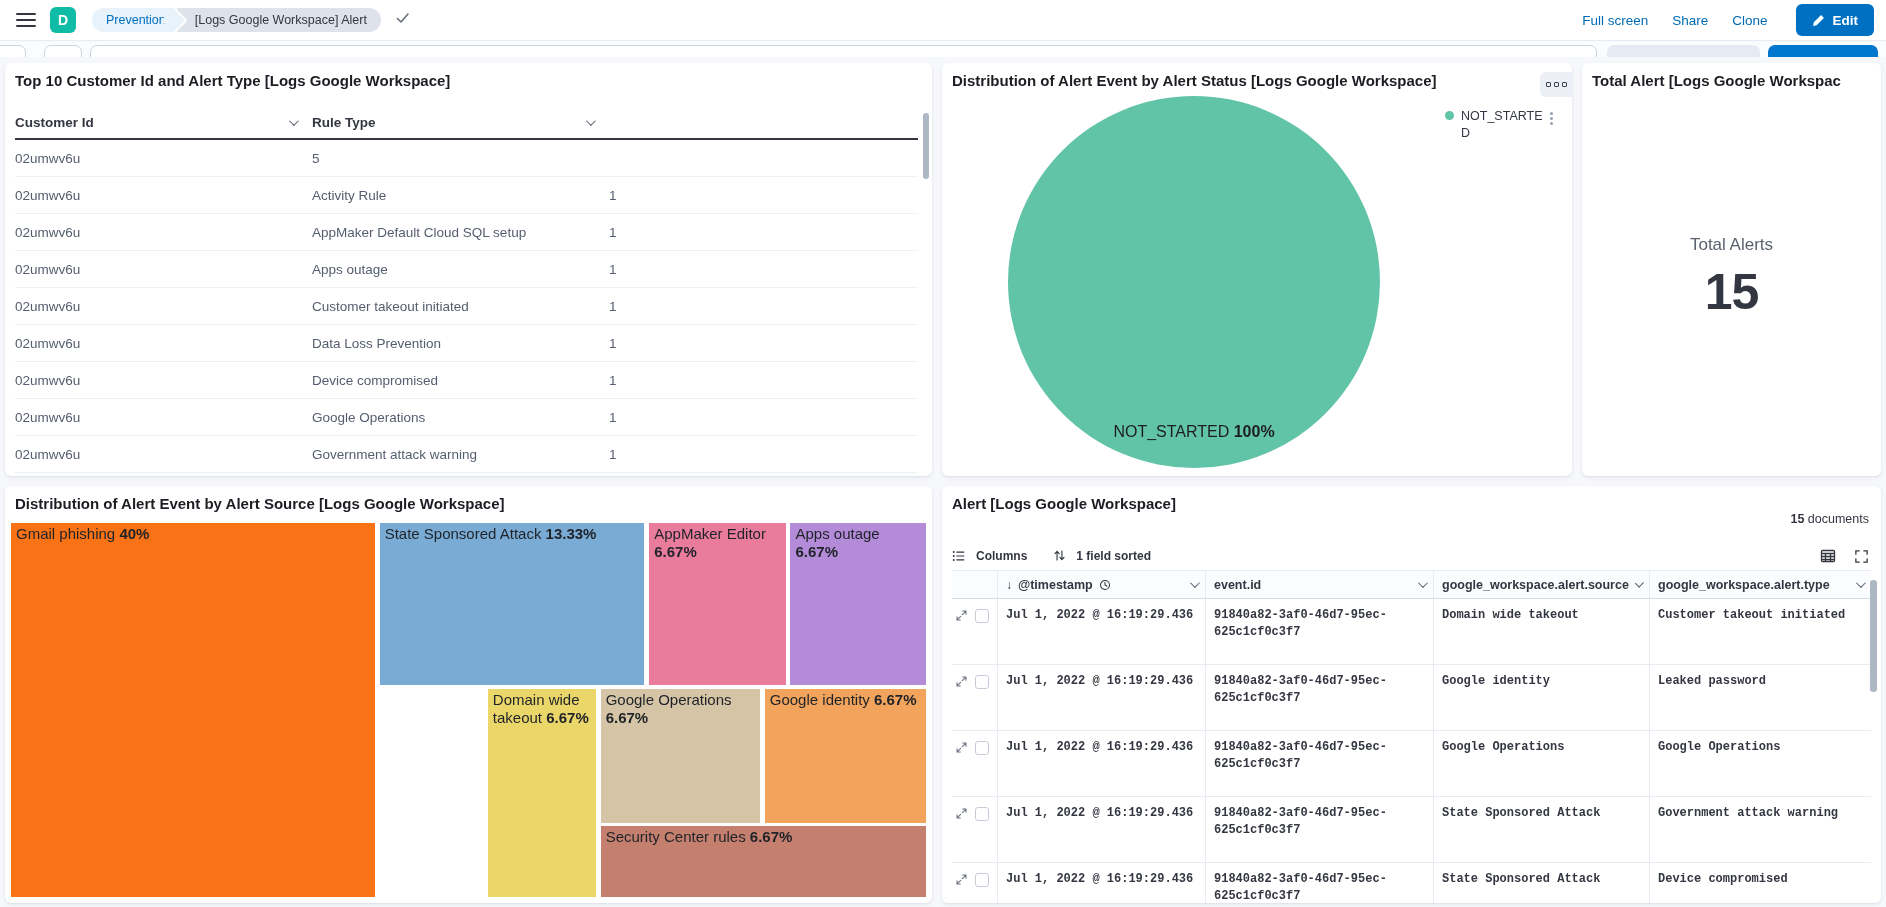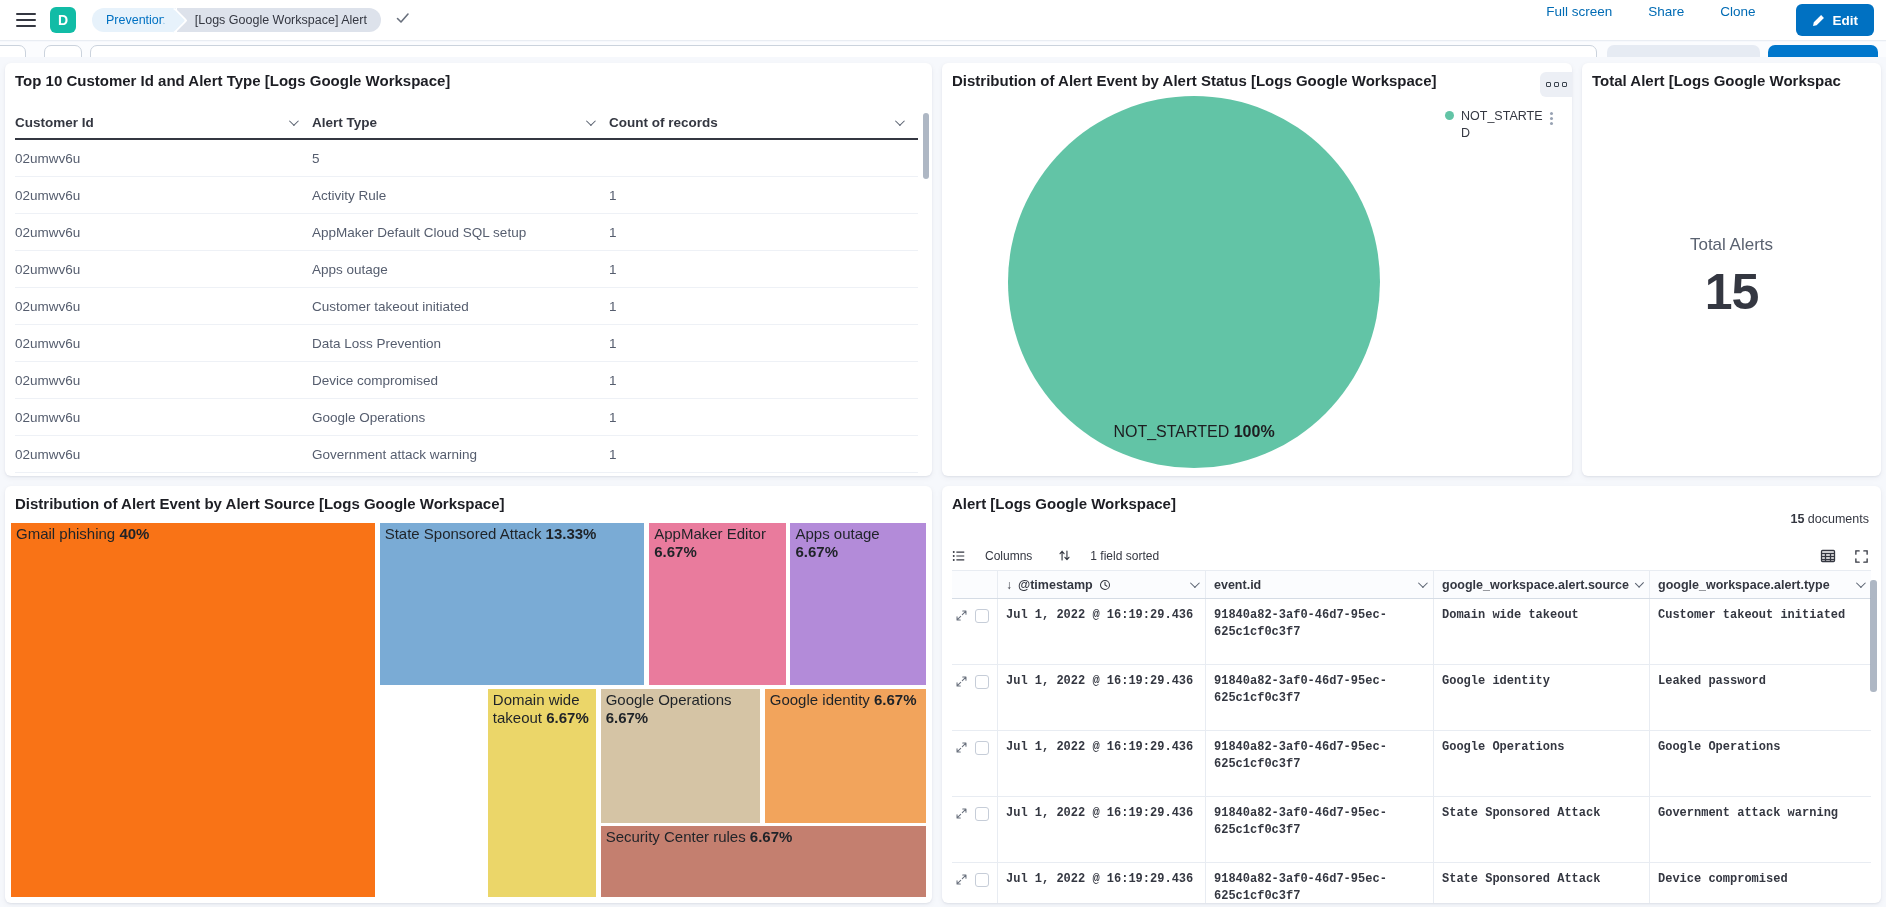--- a/index.html
+++ b/index.html
@@ -10,21 +10,21 @@
   .topbar { position:absolute; top:0; left:0; width:100%; height:41px; background:#fff; border-bottom:1px solid #E9EDF3; display:flex; align-items:center; padding:0 12px; z-index:5; }
   .burger { width:20px; height:14px; display:flex; flex-direction:column; justify-content:space-between; cursor:pointer; margin:0 14px 0 4px; }
   .burger span { display:block; height:2.4px; background:#343741; border-radius:1px; }
   .logo { width:26px; height:26px; border-radius:6px; display:flex; align-items:center; justify-content:center; color:#fff; font-weight:700; font-size:14px; margin-right:16px; }
   .crumbs { display:flex; align-items:center; }
   .chip { height:24px; display:flex; align-items:center; font-size:12.5px; position:relative; }
   .chip-root { background:#E7F2FB; color:#0071C2; border-radius:12px 0 0 12px; padding:0 10px 0 14px; z-index:2; font-weight:500; }
   .chip-root::after { content:""; position:absolute; right:-8px; top:3px; width:17px; height:17px; background:#E7F2FB; transform:rotate(45deg); border-radius:3px; border-top:2.5px solid #fff; border-right:2.5px solid #fff; }
   .chip-cur { background:#DDE2EB; color:#343741; border-radius:0 12px 12px 0; padding:0 14px 0 18px; margin-left:1px; z-index:1; }
   .check { margin-left:14px; }
-  .top-actions { margin-left:auto; display:flex; gap:36px; }
+  .top-actions { margin-left:auto; display:flex; align-items:center; gap:24px; }
   .top-link { color:#006BB4; font-size:13.5px; cursor:pointer; text-decoration:none; }
   .edit-btn { background:#0071C2; color:#fff; border:none; border-radius:6px; height:32px; padding:0 16px; font-size:13.5px; font-weight:700; display:flex; align-items:center; gap:8px; cursor:pointer; margin-left:4px; font-family:inherit; }
 
   
   .subbar { position:absolute; top:42px; left:0; width:100%; height:15px; background:#fbfcfe; overflow:hidden; }
   .qb { position:absolute; top:3px; height:30px; border-radius:7px; }
   .qb-sq1 { left:-8px; width:34px; background:#fff; border:1px solid #CBD3DD; }
   .qb-sq2 { left:44px; width:38px; background:#fff; border:1px solid #CBD3DD; }
   .qb-input { left:90px; width:1507px; background:#fff; border:1px solid #CBD3DD; }
   .qb-date { left:1607px; width:153px; background:#E6EBF3; }
@@ -67,21 +67,21 @@
 
   
   .treemap { position:absolute; left:5px; right:5px; top:36px; bottom:5px; }
   .tile { position:absolute; border:1.5px solid #fff; overflow:hidden; cursor:pointer; }
   .tile-label { display:block; padding:2px 5px; font-size:15px; line-height:1.18; color:#1F2328; }
 
   
   .docs-line { position:absolute; top:26px; right:12px; font-size:12.5px; color:#343741; }
   .docs-line b { font-weight:700; }
   .grid-toolbar { position:absolute; top:58px; left:10px; right:12px; height:24px; display:flex; align-items:center; gap:26px; font-size:12px; color:#343741; }
-  .tb-btn { display:flex; gap:19px; cursor:pointer; font-weight:400; }
+  .tb-btn { display:flex; gap:10px; cursor:pointer; font-weight:700; }
   .tb-right { margin-left:auto; display:flex; align-items:center; gap:18px; }
   .tb-icon { cursor:pointer; display:flex; }
   .g-grid { position:absolute; left:10px; right:10px; top:84px; bottom:0; overflow:hidden; font-family:"Liberation Mono","DejaVu Sans Mono",monospace; }
   .g-header { display:flex; background:#FBFCFE; border-top:1px solid #E8ECF2; border-bottom:1px solid #D5DCE5; font-family:"Liberation Sans","DejaVu Sans",sans-serif; }
   .g-hcell { height:27px; display:flex; align-items:center; gap:6px; font-size:12.5px; font-weight:700; color:#343741; padding:0 8px; border-right:1px solid #E8ECF2; cursor:pointer; }
   .g-hcell .chev { margin-left:auto; }
   .g-row { display:flex; border-bottom:1px solid #E8ECF2;font-weight:bold; }
   .g-cell { padding:8px 8px 0; font-size:12px; line-height:17px; color:#343741; border-right:1px solid #E8ECF2; height:65px; overflow:hidden; }
   .g-ctrl { display:flex; gap:7px; padding:10px 0 0 3px; align-items:flex-start; }
   .cw0 { width:46px; flex:none; } .cw1 { width:208px; flex:none; } .cw2 { width:228px; flex:none; } .cw3 { width:216px; flex:none; } .cw4 { flex:1; border-right:none; }
@@ -133,25 +133,21 @@
 
 <section class="panel p-table">
   <h3 class="panel-title">Top 10 Customer Id and Alert Type [Logs Google Workspace]</h3>
   <div class="lt">
     <div class="lt-header">
         <div class="lt-hcell">
           <span>Customer Id</span>
           <span class="chev"></span>
         </div>
         <div class="lt-hcell">
-          <span>Alert Type</span>
-          <span class="chev"></span>
-        </div>
-        <div class="lt-hcell">
-          <span>Count of records</span>
+          <span>Rule Type</span>
           <span class="chev"></span>
         </div>
       </div>
     <div>
         <div class="lt-row">
           <div class="lt-cell">02umwv6u</div>
           <div class="lt-cell">5</div>
         </div>
         <div class="lt-row">
           <div class="lt-cell">02umwv6u</div>

